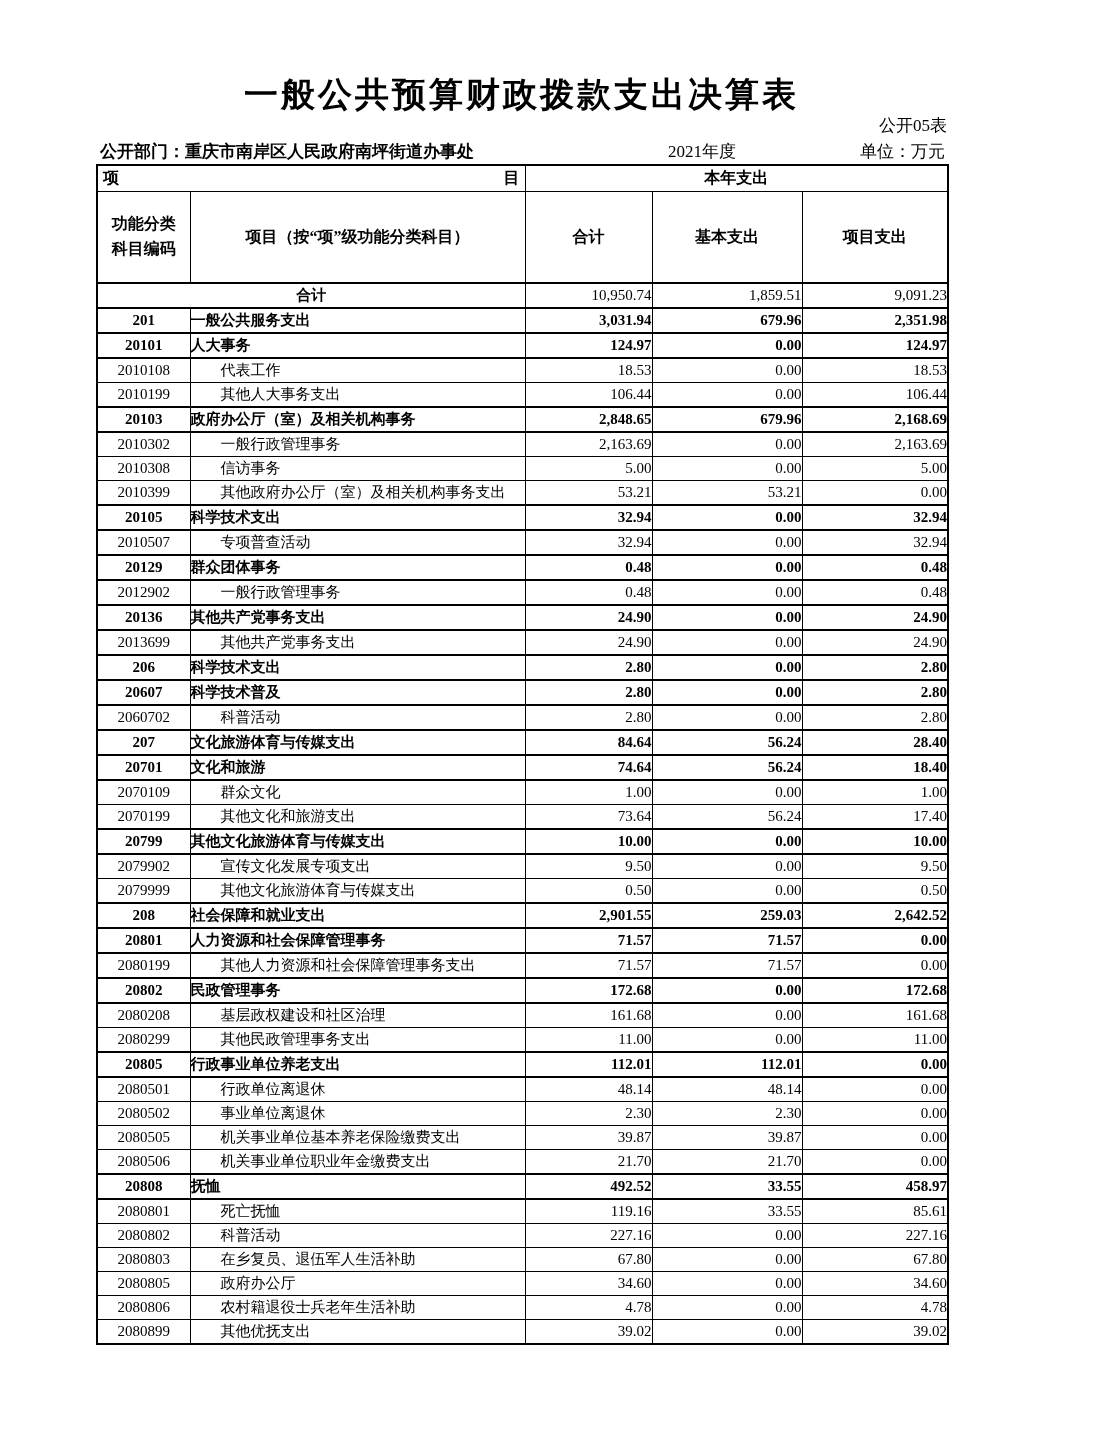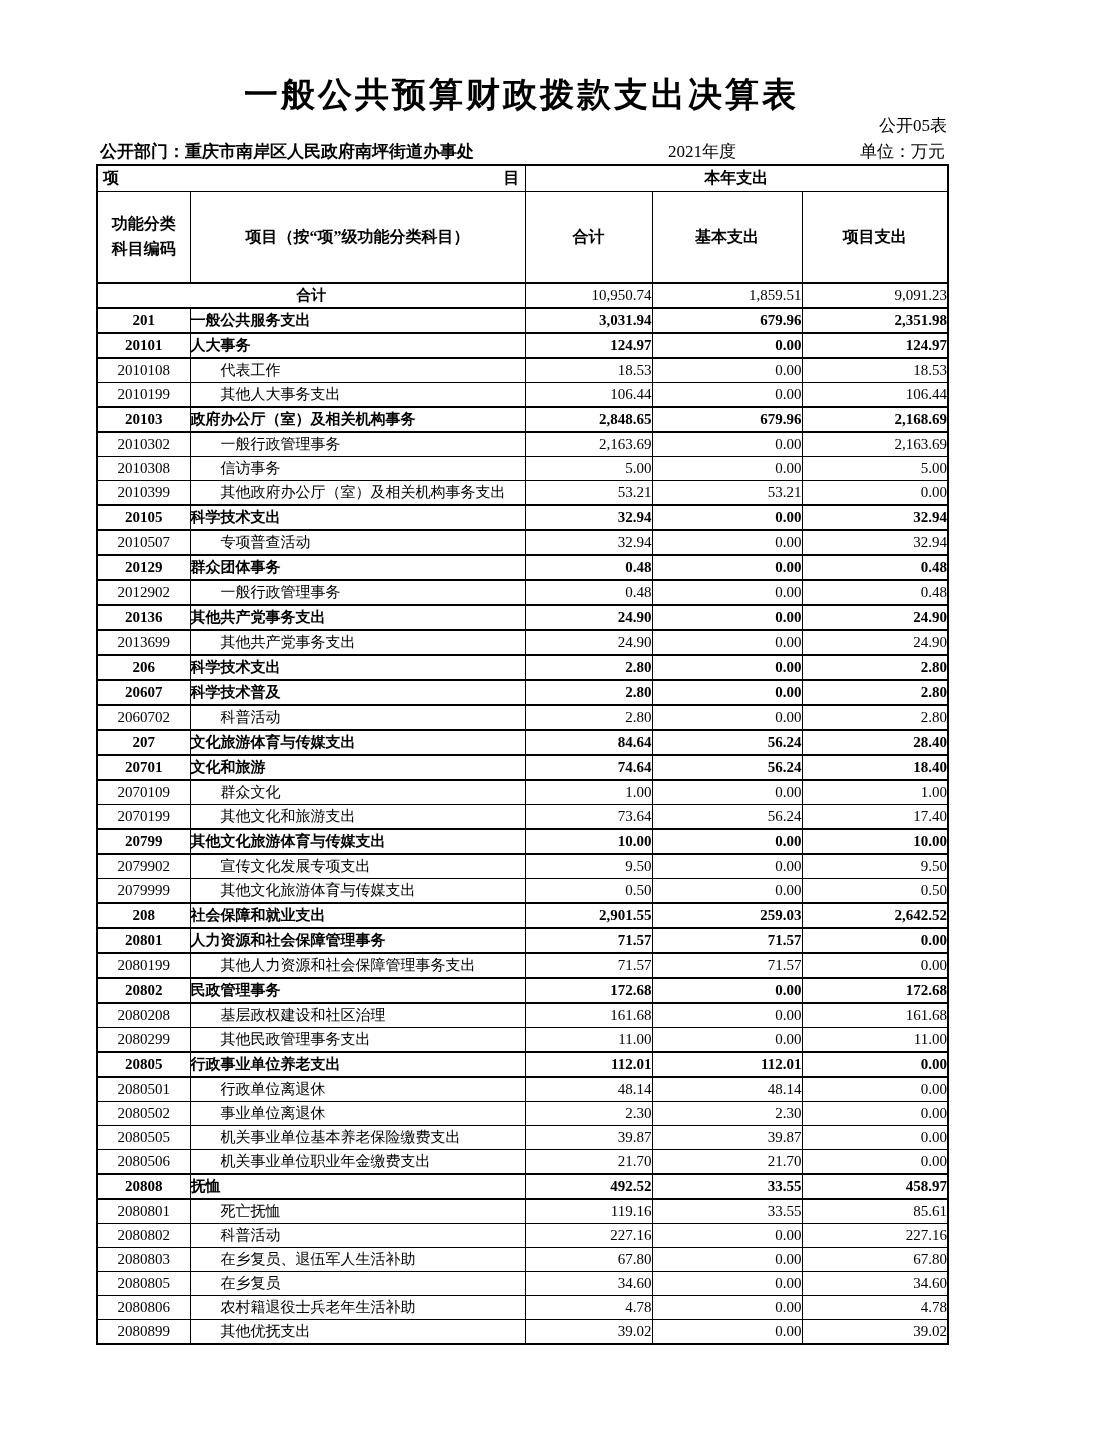--- a/index.html
+++ b/index.html
@@ -358,21 +358,21 @@
         </tr>
         <tr class="detail">
           <td class="code-cell">2080803</td>
           <td class="item-cell">在乡复员、退伍军人生活补助</td>
           <td class="num-cell">67.80</td>
           <td class="num-cell">0.00</td>
           <td class="num-cell">67.80</td>
         </tr>
         <tr class="detail">
           <td class="code-cell">2080805</td>
-          <td class="item-cell">在乡复员</td>
+          <td class="item-cell">政府办公厅</td>
           <td class="num-cell">34.60</td>
           <td class="num-cell">0.00</td>
           <td class="num-cell">34.60</td>
         </tr>
         <tr class="detail">
           <td class="code-cell">2080806</td>
           <td class="item-cell">农村籍退役士兵老年生活补助</td>
           <td class="num-cell">4.78</td>
           <td class="num-cell">0.00</td>
           <td class="num-cell">4.78</td>

